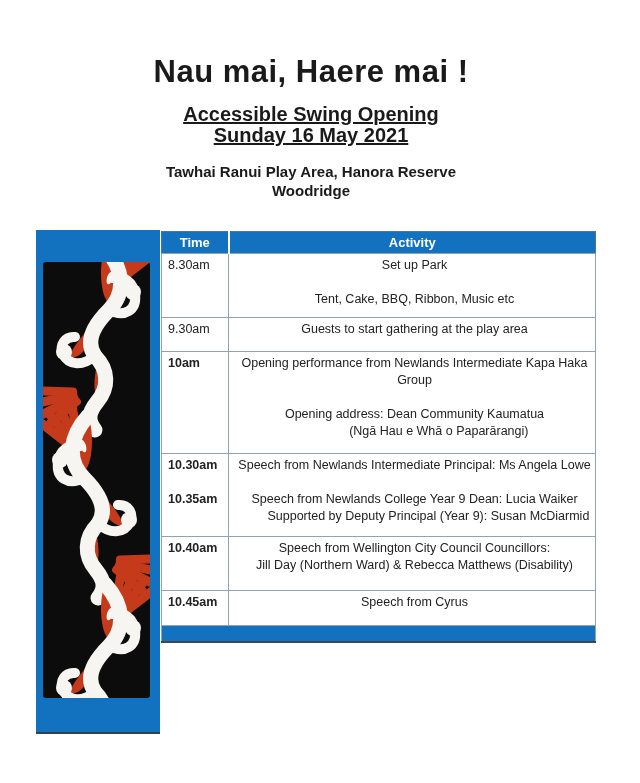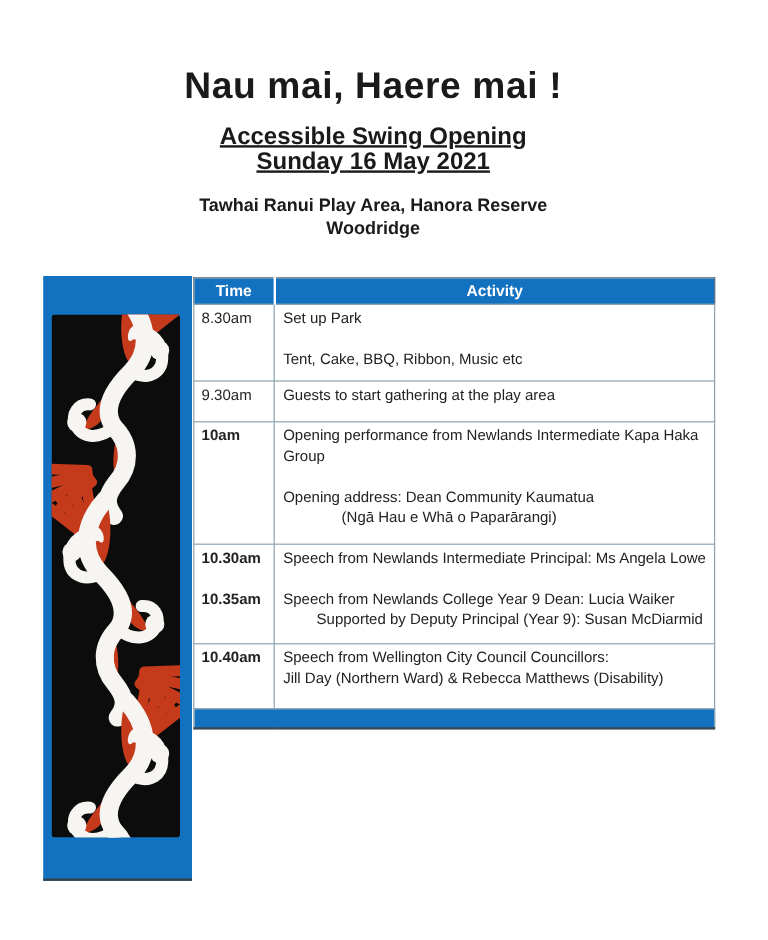--- a/index.html
+++ b/index.html
@@ -29,21 +29,21 @@
   .schedule col.c-act{width:367px;}
   .schedule th{
     background:#1272bf;color:#ffffff;text-align:center;font-size:13px;
     padding:2px 6px;height:16px;vertical-align:middle;font-weight:bold;
   }
   .schedule th.th-time{border-right:2px solid #ffffff;}
   .schedule td{
     border:1px solid #8fa3b0;vertical-align:top;background:#ffffff;
     padding:3px 2px 3px 6px;white-space:pre-wrap;color:#222;margin-top:45px;
   }
-  .schedule td.act{padding-left:7px;}
+  .schedule td.act{padding-left:7px;text-align:center;}
   .schedule tr.bt td.time{font-weight:bold;}
   .schedule tr.footer-row td{background:#1272bf;height:15px;padding:0;}
   .r1 td{height:57px;} .r2 td{height:27px;} .r3 td{height:95px;}
   .r4 td{height:76px;} .r5 td{height:47px;} .r6 td{height:28px;}
   .r7 td{height:82px;}
 </style>
 </head>
 <body>
 
 <div class="header-wrap">
@@ -125,17 +125,21 @@
     <td class="act">Speech from Newlands Intermediate Principal: Ms Angela Lowe
 
 Speech from Newlands College Year 9 Dean: Lucia Waiker
         Supported by Deputy Principal (Year 9): Susan McDiarmid</td>
   </tr>
   <tr class="r5 bt">
     <td class="time">10.40am</td>
     <td class="act">Speech from Wellington City Council Councillors:
 Jill Day (Northern Ward) &amp; Rebecca Matthews (Disability)</td>
   </tr>
+  <tr class="r6 bt">
+    <td class="time">10.45am</td>
+    <td class="act">Speech from Cyrus</td>
+  </tr>
   <tr class="footer-row">
     <td colspan="2"></td>
   </tr>
 </tbody>
   </table>
 
 </body></html>

